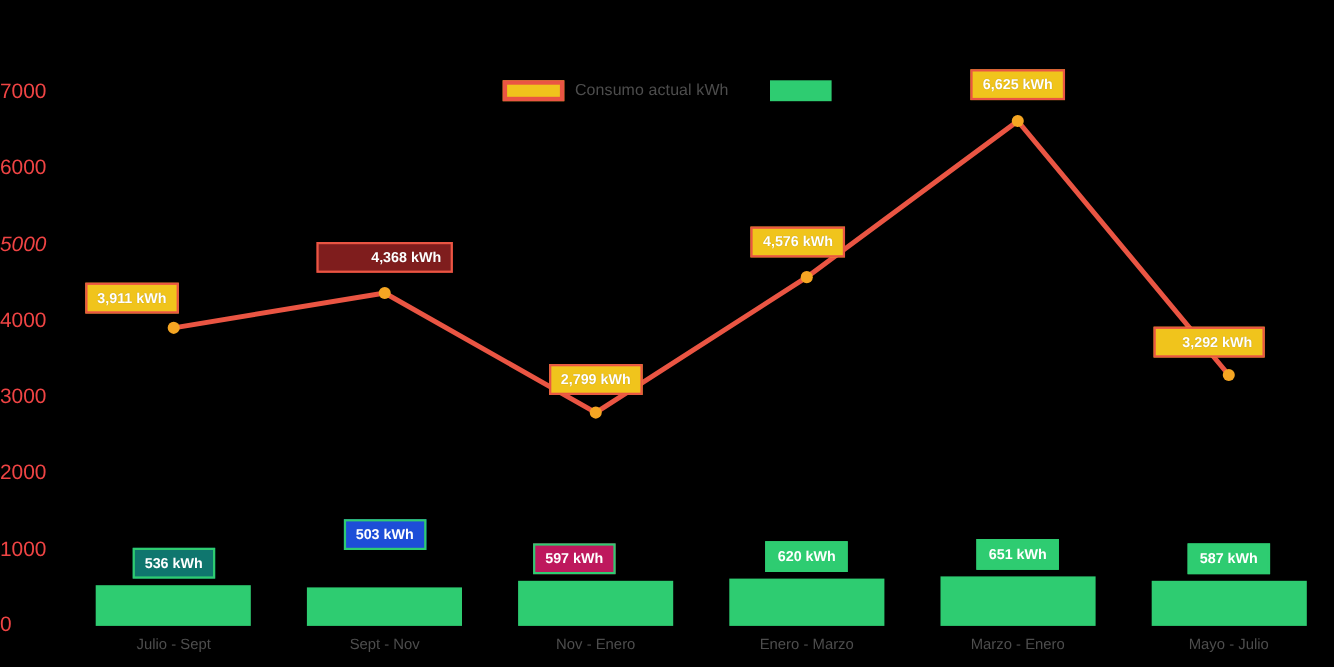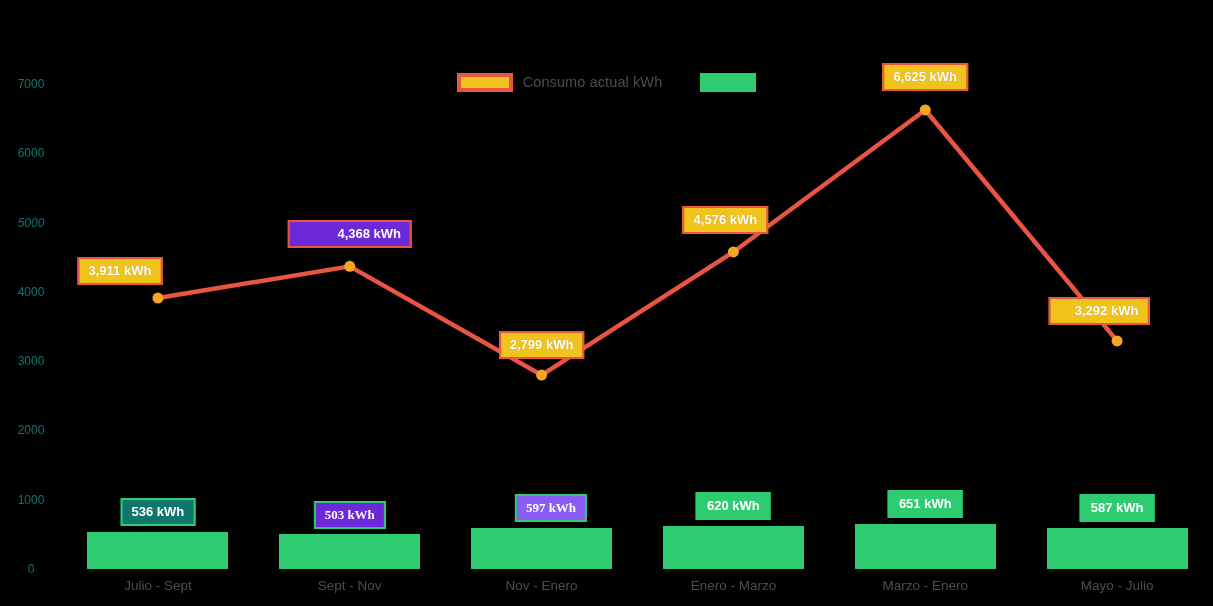--- a/index.html
+++ b/index.html
@@ -63,23 +63,23 @@
     position: absolute;
     left: 0;
     top: 0;
     width: 62px;
     height: 606px;
   }
   .y-tick {
     position: absolute;
     right: 0;
     width: 62px;
-    text-align: center;
-    color: #0f766e;
-    font-size: 12px;
+    text-align: left;
+    color: #ef4444;
+    font-size: 19px;
     transform: translateY(-50%);
     white-space: nowrap;
   }
 
   .x-axis {
     position: absolute;
     left: 62px;
     top: 578px;
     width: 1151px;
     height: 28px;
@@ -176,28 +176,28 @@
         <polyline points="95.91666666666667,298.0235714285714 287.75,266.36 479.58333333333337,375.0692857142857 671.4166666666666,251.94857142857143 863.25,109.98214285714289 1055.0833333333335,340.9114285714286" fill="none" stroke="#ea5543" stroke-width="4.5" stroke-linejoin="round" stroke-linecap="round"></polyline>
         <circle cx="95.91666666666667" cy="298.0235714285714" r="5.5" fill="#f5a623"></circle>
         <circle cx="287.75" cy="266.36" r="5.5" fill="#f5a623"></circle>
         <circle cx="479.58333333333337" cy="375.0692857142857" r="5.5" fill="#f5a623"></circle>
         <circle cx="671.4166666666666" cy="251.94857142857143" r="5.5" fill="#f5a623"></circle>
         <circle cx="863.25" cy="109.98214285714289" r="5.5" fill="#f5a623"></circle>
         <circle cx="1055.0833333333335" cy="340.9114285714286" r="5.5" fill="#f5a623"></circle>
       </svg>
     <div id="labels">
         <div class="pill line-pill" style="left: 57.9167px; top: 271.024px; background: rgb(240, 196, 28); border-color: rgb(234, 85, 67); color: rgb(255, 255, 255);">3,911 kWh</div>
-        <div class="pill line-pill" style="left: 287.75px; top: 234.36px; background: #6d28d9; border-color: rgb(234, 85, 67); color: rgb(255, 255, 255); padding-left: 48px;">4,368 kWh</div>
+        <div class="pill line-pill" style="left: 287.75px; top: 234.36px; background: #7f1d1d; border-color: rgb(234, 85, 67); color: rgb(255, 255, 255); padding-left: 48px;">4,368 kWh</div>
         <div class="pill line-pill" style="left: 479.583px; top: 345.069px; background: rgb(240, 196, 28); border-color: rgb(234, 85, 67); color: rgb(255, 255, 255);">2,799 kWh</div>
         <div class="pill line-pill" style="left: 663.417px; top: 219.949px; background: rgb(240, 196, 28); border-color: rgb(234, 85, 67); color: rgb(255, 255, 255);">4,576 kWh</div>
         <div class="pill line-pill" style="left: 863.25px; top: 76.9821px; background: rgb(240, 196, 28); border-color: rgb(234, 85, 67); color: rgb(255, 255, 255);">6,625 kWh</div>
         <div class="pill line-pill" style="left: 1037.08px; top: 310.911px; background: rgb(240, 196, 28); border-color: rgb(234, 85, 67); color: rgb(255, 255, 255); padding-left: 24px;">3,292 kWh</div>
         <div class="pill bar-pill" style="left: 95.9167px; top: 511.863px; background: #0f766e; border-color: rgb(46, 204, 113); color: rgb(255, 255, 255);">536 kWh</div>
-        <div class="pill bar-pill" style="left: 287.75px; top: 515px; background: #6d28d9; border-color: rgb(46, 204, 113); color: rgb(255, 255, 255); font-family: Liberation Serif, serif;">503 kWh</div>
-        <div class="pill bar-pill" style="left: 489px; top: 507.636px; background: #8b5cf6; border-color: rgb(46, 204, 113); color: rgb(255, 255, 255); font-family: Liberation Serif, serif;">597 kWh</div>
+        <div class="pill bar-pill" style="left: 287.75px; top: 486px; background: #1d4ed8; border-color: rgb(46, 204, 113); color: rgb(255, 255, 255);">503 kWh</div>
+        <div class="pill bar-pill" style="left: 460px; top: 507.636px; background: #be185d; border-color: rgb(46, 204, 113); color: rgb(255, 255, 255);">597 kWh</div>
         <div class="pill bar-pill" style="left: 671.417px; top: 506.043px; background: rgb(46, 204, 113); border-color: rgb(46, 204, 113); color: rgb(255, 255, 255);">620 kWh</div>
         <div class="pill bar-pill" style="left: 863.25px; top: 503.895px; background: rgb(46, 204, 113); border-color: rgb(46, 204, 113); color: rgb(255, 255, 255);">651 kWh</div>
         <div class="pill bar-pill" style="left: 1055.08px; top: 508.329px; background: rgb(46, 204, 113); border-color: rgb(46, 204, 113); color: rgb(255, 255, 255);">587 kWh</div>
       </div>
   </div>
 
   <div class="x-axis">
       <div class="x-tick">Julio - Sept</div>
       <div class="x-tick">Sept - Nov</div>
       <div class="x-tick">Nov - Enero</div>

